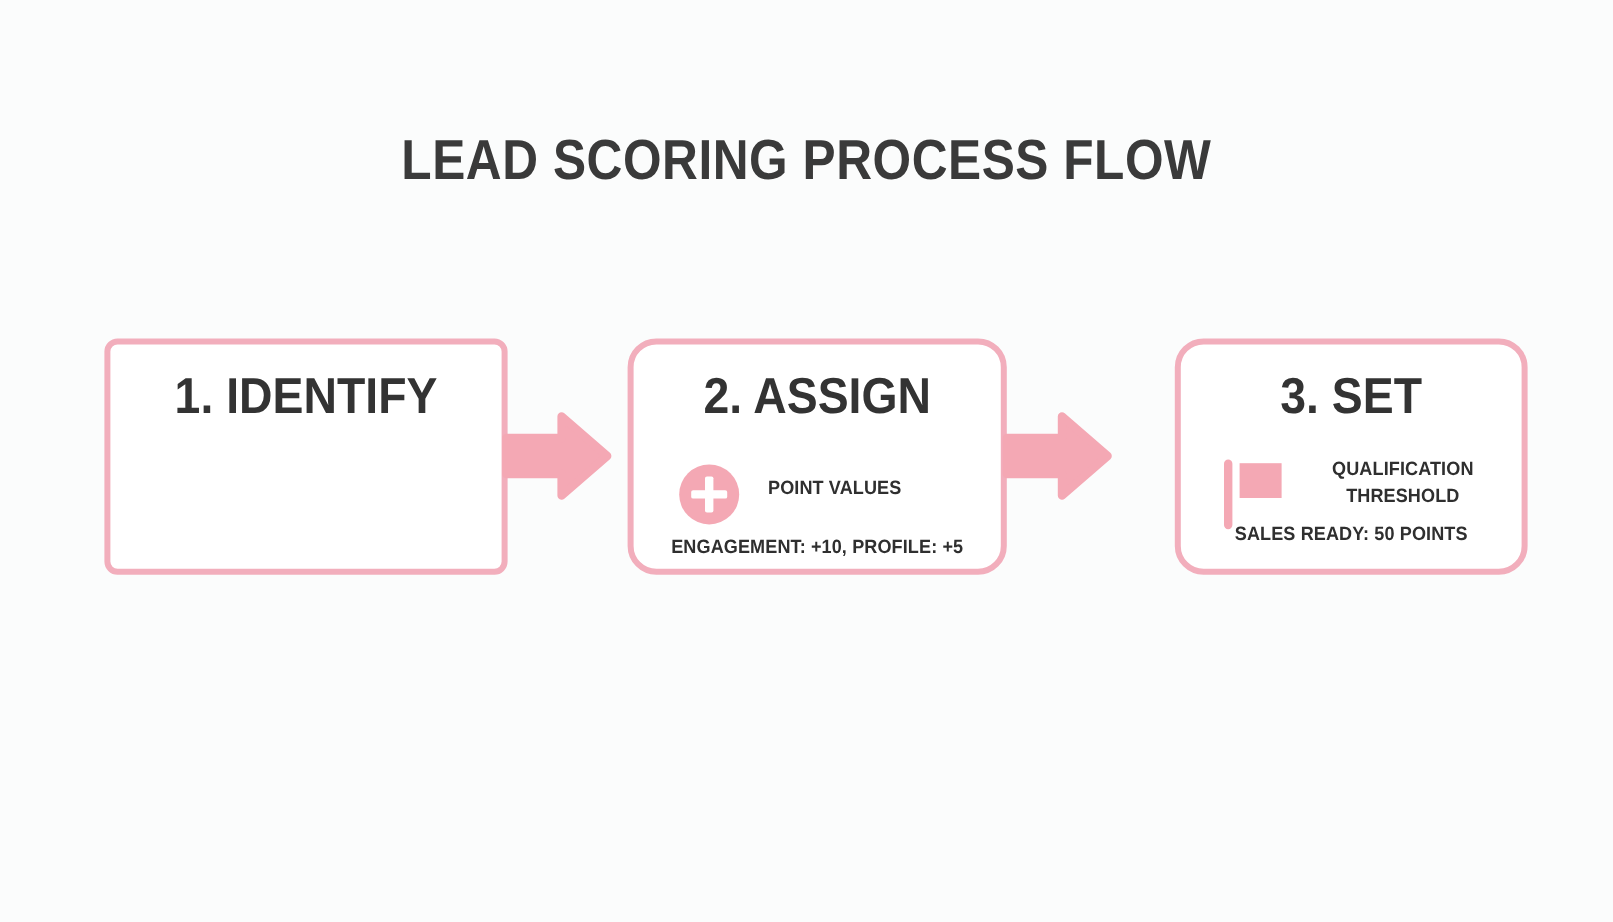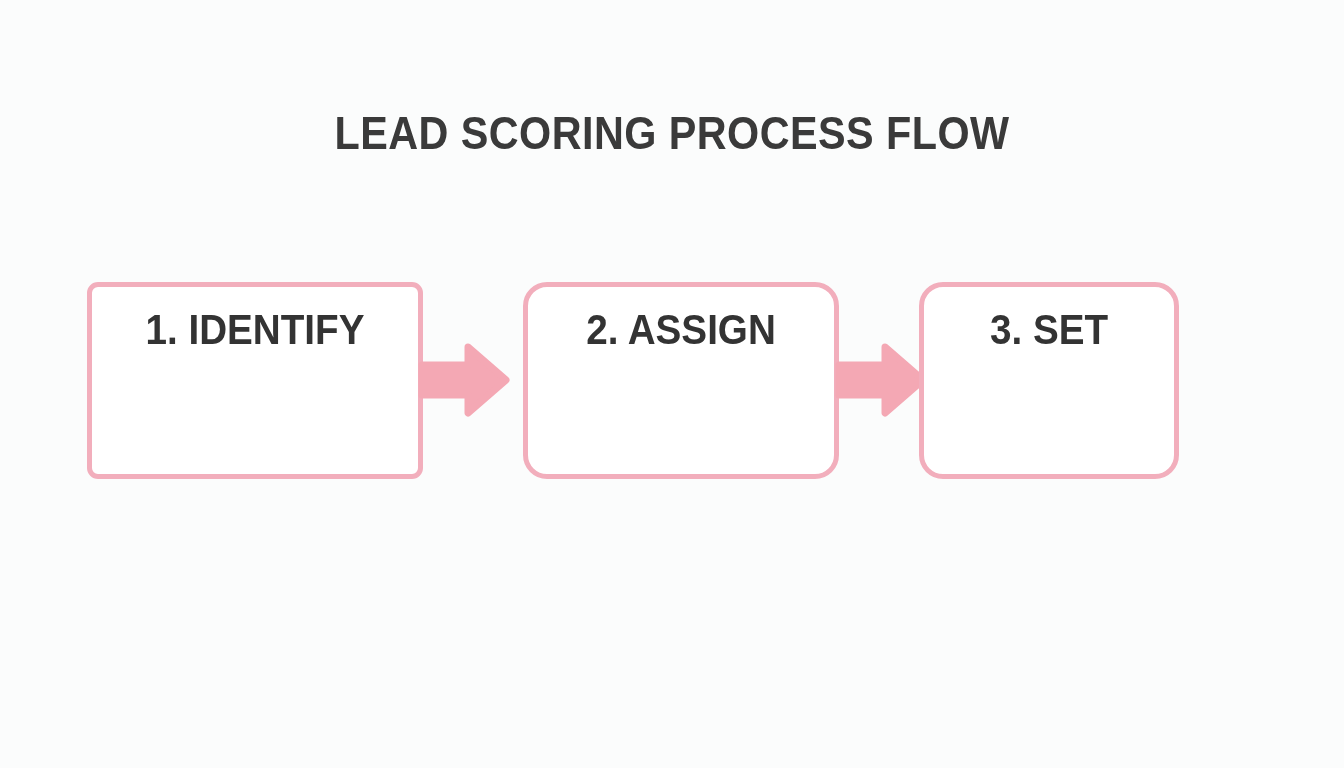--- a/index.html
+++ b/index.html
@@ -47,21 +47,21 @@
     position:absolute;
     top:0;
     height:197px;
     background:#ffffff;
     border:5px solid #f2aebc;
     border-radius:24px;
   }
 
   .card-1 { left:0px;   width:336px;border-radius:11px; }
   .card-2 { left:436px; width:316px;text-decoration:underline; }
-  .card-3 { left:832px; width:260px; }
+  .card-3 { left:892px; width:294px; }
 
   .card-title {
     position:absolute;
     top:22px;
     left:0;
     width:100%;
     text-align:center;
     font-size:42px;
     font-weight:bold;
     color:#333333;
@@ -150,26 +150,58 @@
 
   <div class="arrow arrow-1">
     <svg width="90" height="90" viewBox="0 0 90 90">
       <path d="M2 30 H48 V12 L86 45 L48 78 V60 H2 Z" fill="#f4a8b4" stroke="#f4a8b4" stroke-width="7" stroke-linejoin="round" stroke-linecap="round"></path>
     </svg>
   </div>
 
   <div class="card card-2">
     <div class="card-title">2. ASSIGN</div>
 
+    <div class="card-body">
+      <div class="icon-wrap">
+        <svg width="62" height="62" viewBox="0 0 62 62">
+          <circle cx="29" cy="29" r="25" fill="#f4a8b4"></circle>
+          <rect x="25.5" y="14" width="7" height="30" rx="1.6" fill="#ffffff"></rect>
+          <rect x="14" y="25.5" width="30" height="7" rx="1.6" fill="#ffffff"></rect>
+        </svg>
+      </div>
+
+      <div class="card-text">
+        <div>POINT VALUES</div>
+      </div>
+
+      <div class="card-sub">ENGAGEMENT: +10, PROFILE: +5</div>
+    </div>
   </div>
 
   <div class="arrow arrow-2">
     <svg width="90" height="90" viewBox="0 0 90 90">
       <path d="M2 30 H48 V12 L86 45 L48 78 V60 H2 Z" fill="#f4a8b4" stroke="#f4a8b4" stroke-width="7" stroke-linejoin="round" stroke-linecap="round"></path>
     </svg>
   </div>
 
   <div class="card card-3">
     <div class="card-title">3. SET</div>
 
+    <div class="card-body">
+      <div class="icon-wrap">
+        <svg width="62" height="62" viewBox="0 0 62 62">
+
+          <rect x="6" y="6" width="7" height="58" rx="3.5" fill="#f4a8b4"></rect>
+
+          <rect x="19" y="9" width="35" height="29" fill="#f4a8b4"></rect>
+        </svg>
+      </div>
+
+      <div class="card-text">
+        <div>QUALIFICATION</div>
+        <div>THRESHOLD</div>
+      </div>
+
+      <div class="card-sub">SALES READY: 50 POINTS</div>
+    </div>
   </div>
 
 </div>
 
 </body></html>

